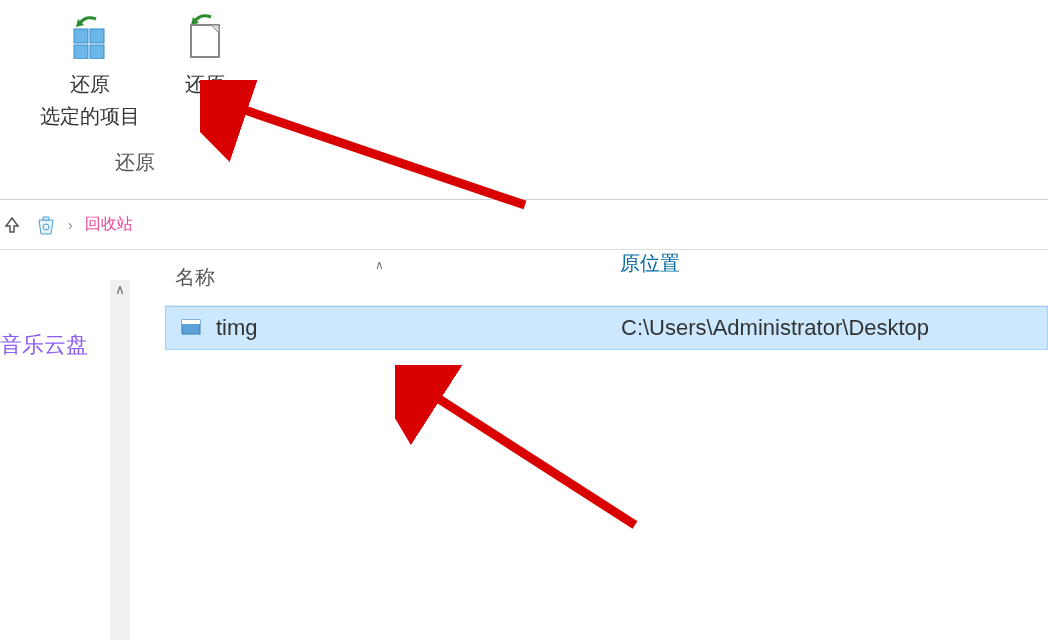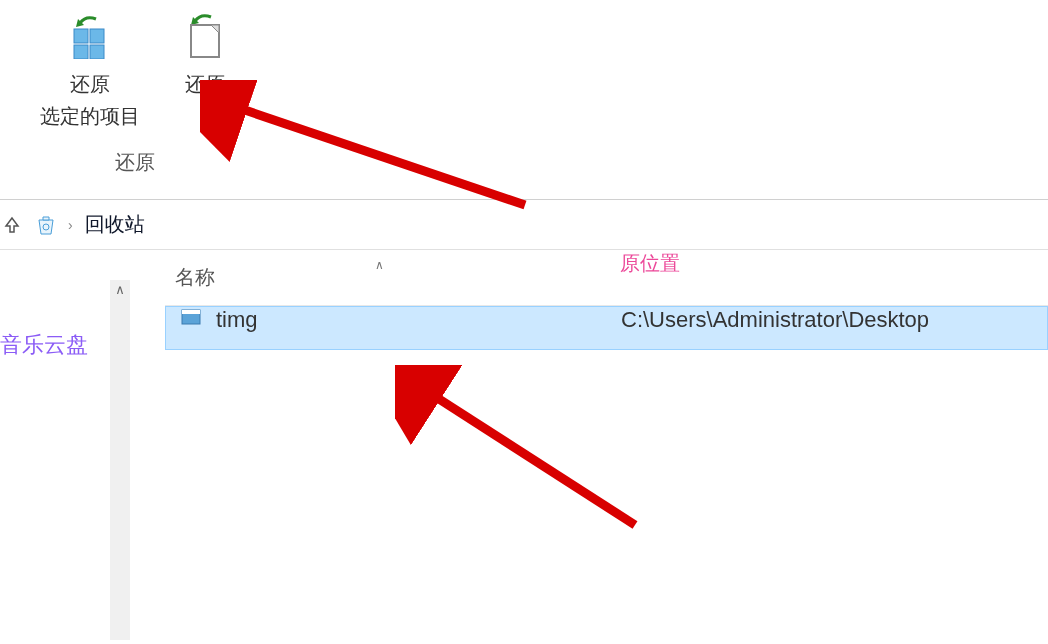--- a/index.html
+++ b/index.html
@@ -83,22 +83,22 @@
       display: flex;
       align-items: center;
       justify-content: center;
     }
     .chevron {
       color: #888;
       font-size: 14px;
       margin-right: 12px;
     }
     .location-text {
-      font-size: 20px;
-      color: #0f172a;
+      font-size: 16px;
+      color: #ec4899;
     }
     .content-area {
       display: flex;
       height: calc(100% - 250px);
     }
     .sidebar {
       width: 165px;
       padding: 30px 0 0 0;
       position: relative;
     }
@@ -145,26 +145,26 @@
     .sort-arrow {
       position: absolute;
       left: 210px;
       top: 8px;
       font-size: 12px;
       color: #777;
     }
     .col-location {
       flex: 1;
       font-size: 20px;
-      color: #ec4899;
+      color: #0369a1;
     }
     .file-row {
       display: flex;
       height: 44px;
-      align-items: flex-start;
+      align-items: center;
       background: #cce8ff;
       border: 1px solid #99d1ff;
       cursor: pointer;
     }
     .file-icon-cell {
       width: 50px;
       display: flex;
       align-items: center;
       justify-content: center;
     }

